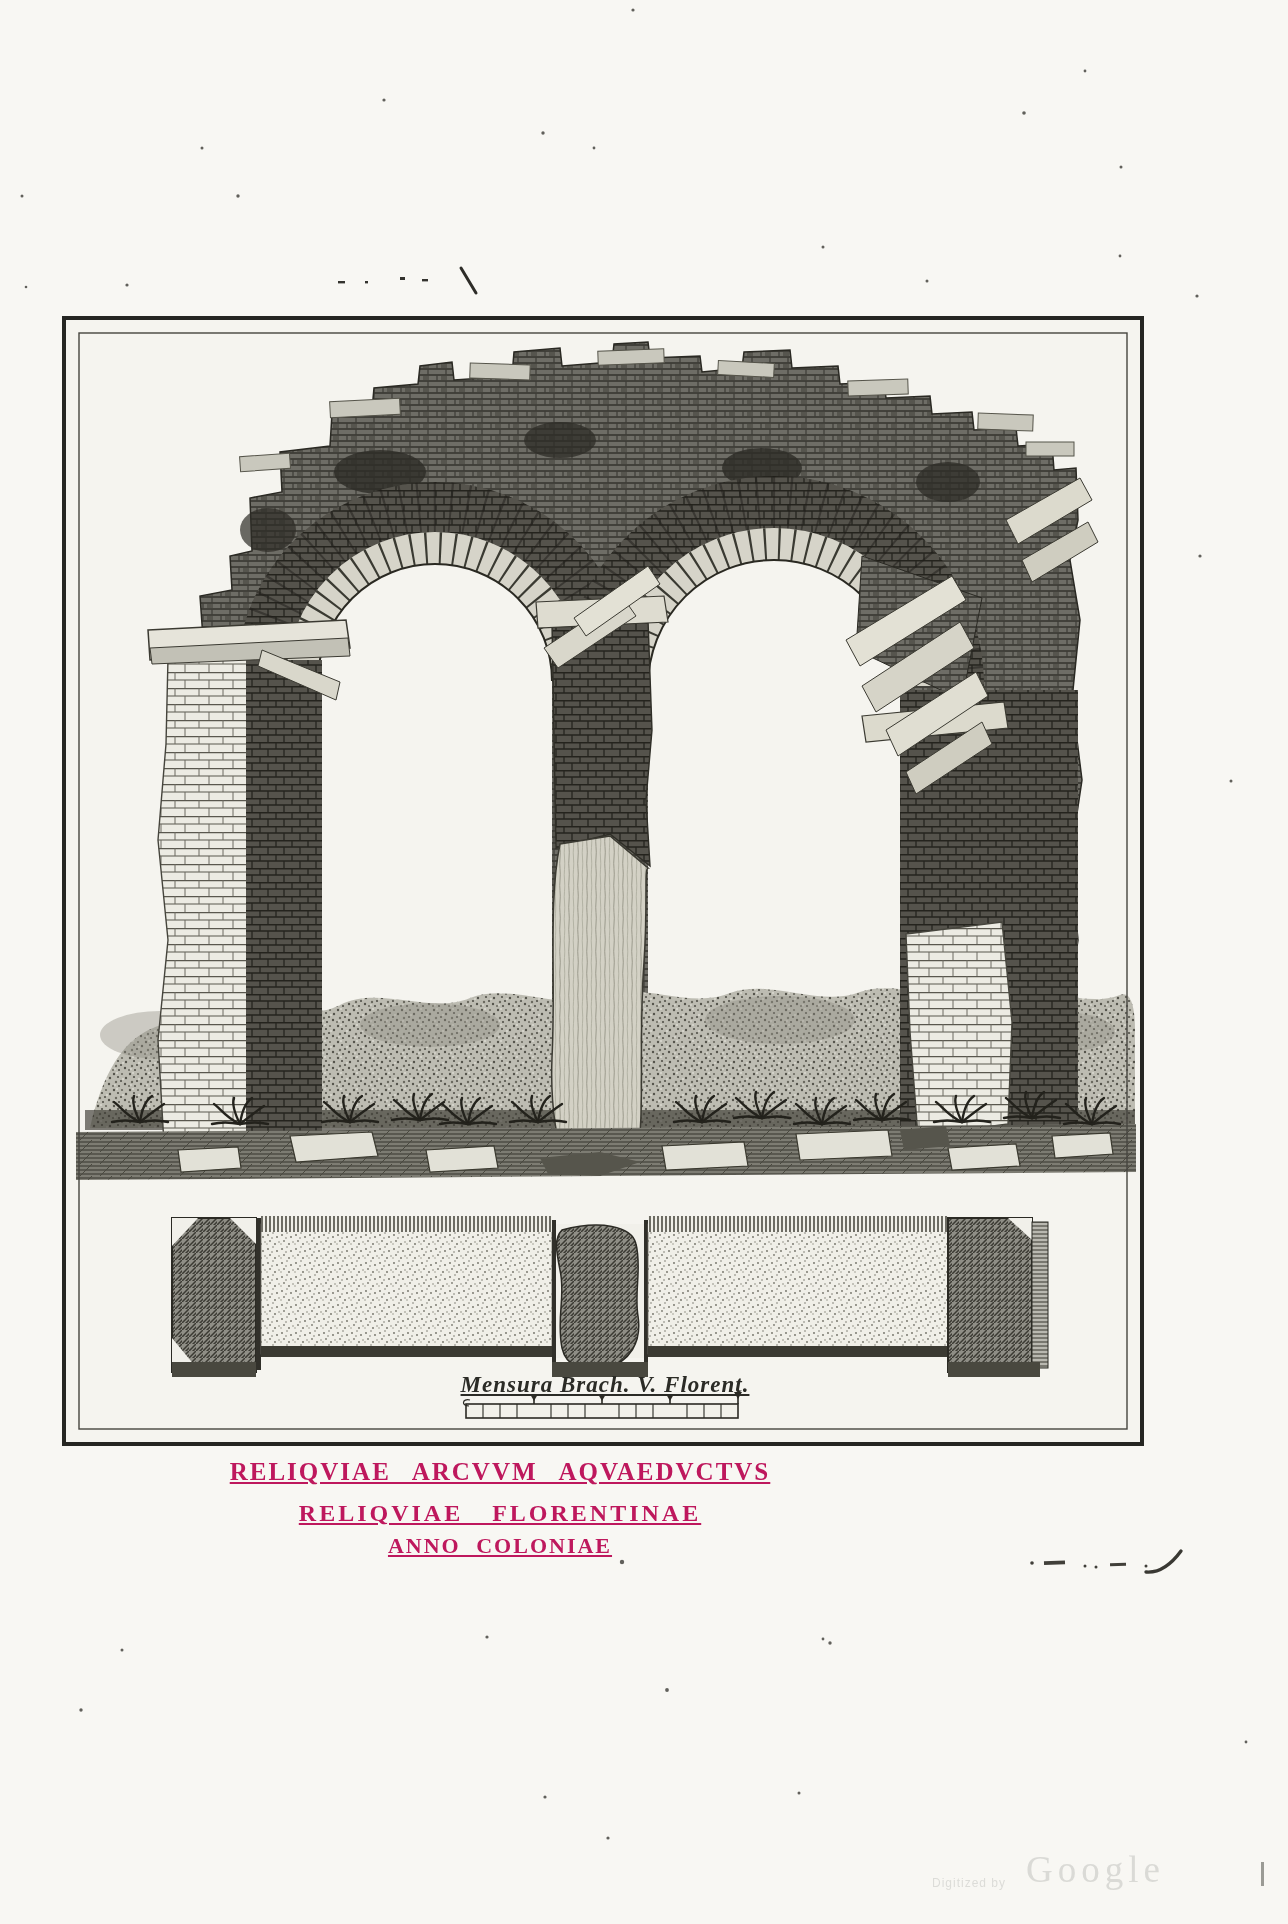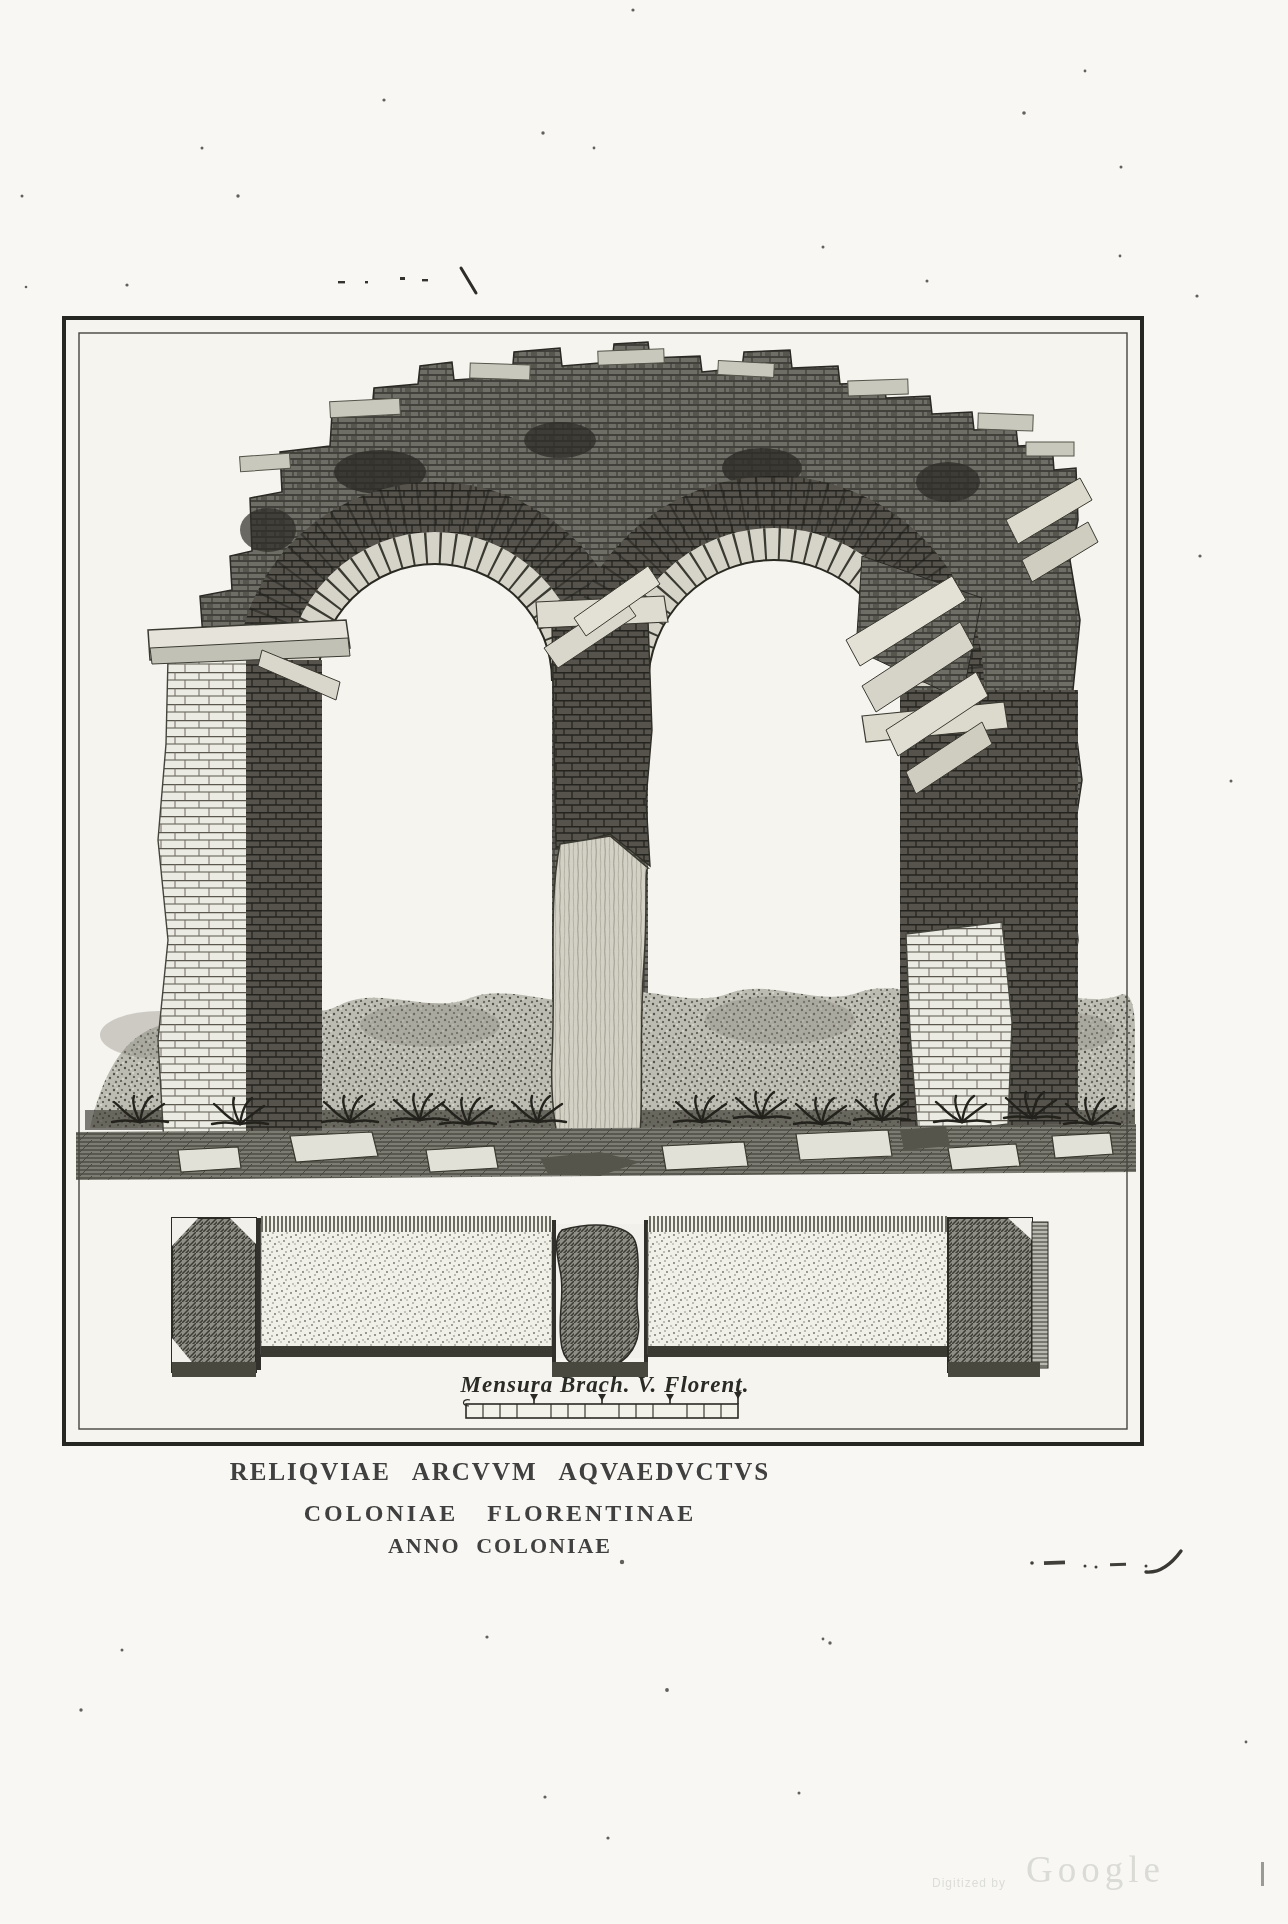--- a/index.html
+++ b/index.html
@@ -4,29 +4,29 @@
 <style>
   html,body{margin:0;padding:0;}
   body{
     width:1288px;height:1924px;position:relative;
     background:#f8f7f3;
     font-family:"Liberation Serif", serif;
     overflow:hidden;
   }
   #page{position:absolute;inset:0;}
   #plate-svg{position:absolute;left:0;top:0;}
-  .txt{position:absolute;color:#1d1d19;white-space:nowrap;}
+  .txt{position:absolute;color:#1d1d19;white-space:nowrap;text-decoration:underline;}
   #scale-label{
     left:420px;top:1372px;width:370px;text-align:center;
     font-style:italic;font-size:23px;letter-spacing:1px;color:#2b2b26;
     font-weight:600;
   }
   .caption-line{
     left:170px;width:660px;text-align:center;font-weight:700;
-    color:#404040;
+    color:#be185d;
   }
   #caption-line1{top:1458px;font-size:25px;letter-spacing:2px;word-spacing:14px;}
   #caption-line2{top:1500px;font-size:24px;letter-spacing:3px;word-spacing:20px;}
   #caption-line3{top:1533px;font-size:22px;letter-spacing:2px;word-spacing:8px;}
   #watermark{position:absolute;left:930px;top:1848px;width:340px;height:60px;}
   #watermark-prefix{
     position:absolute;left:2px;top:28px;font-size:12px;color:#dcdcd8;
     font-family:"Liberation Sans", sans-serif;letter-spacing:1px;
   }
   #watermark-brand{
@@ -365,21 +365,21 @@
     </g>
     <path d="M1146,1572 C1158,1573 1170,1566 1181,1551" stroke="#3a3933" stroke-width="3.4" fill="none" stroke-linecap="round"></path>
     <rect x="1261" y="1862" width="3" height="24" fill="#8b8b84" opacity="0.85"></rect>
   </g>
 </svg>
 
 <div class="txt" id="scale-label">Mensura Brach. V. Florent.</div>
 
 <div>
   <div class="txt caption-line" id="caption-line1">RELIQVIAE ARCVVM AQVAEDVCTVS</div>
-  <div class="txt caption-line" id="caption-line2">COLONIAE FLORENTINAE</div>
+  <div class="txt caption-line" id="caption-line2">RELIQVIAE FLORENTINAE</div>
   <div class="txt caption-line" id="caption-line3">ANNO COLONIAE</div>
 </div>
 
 <div id="watermark">
   <span id="watermark-prefix">Digitized by</span>
   <span id="watermark-brand">Google</span>
 </div>
 
 </div>
 

